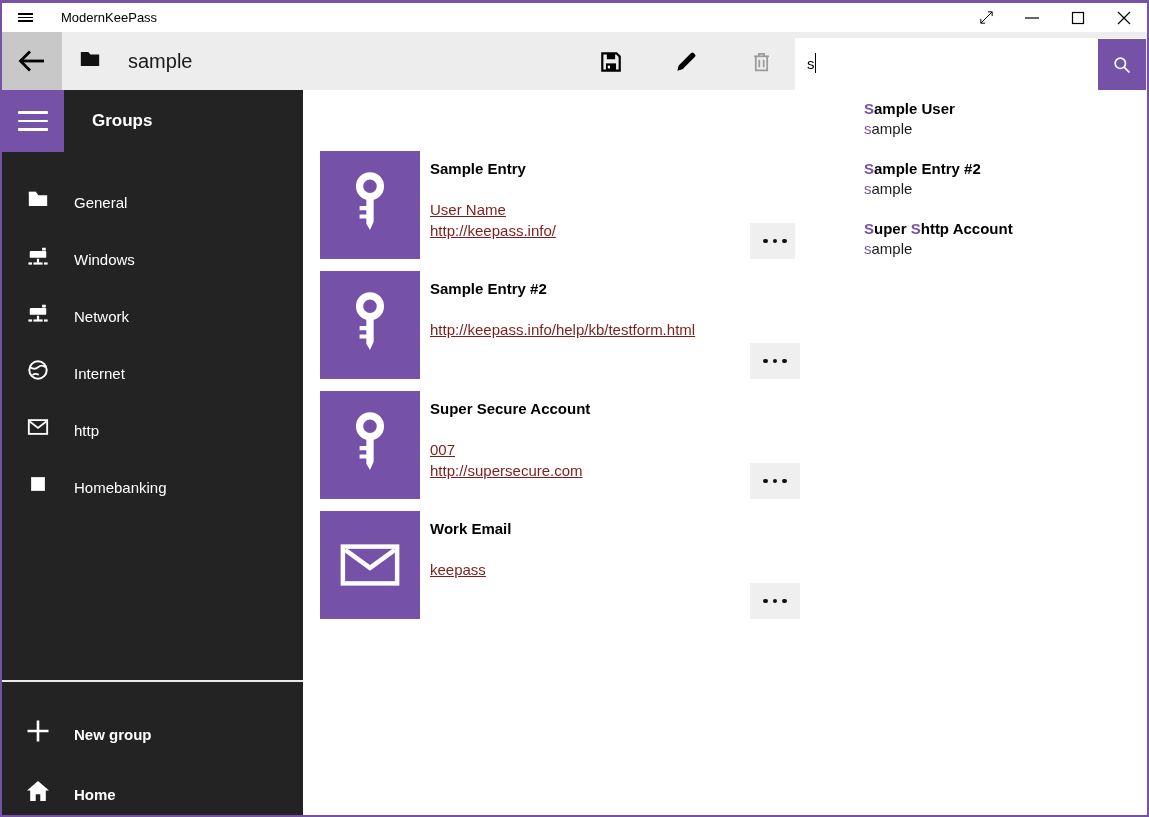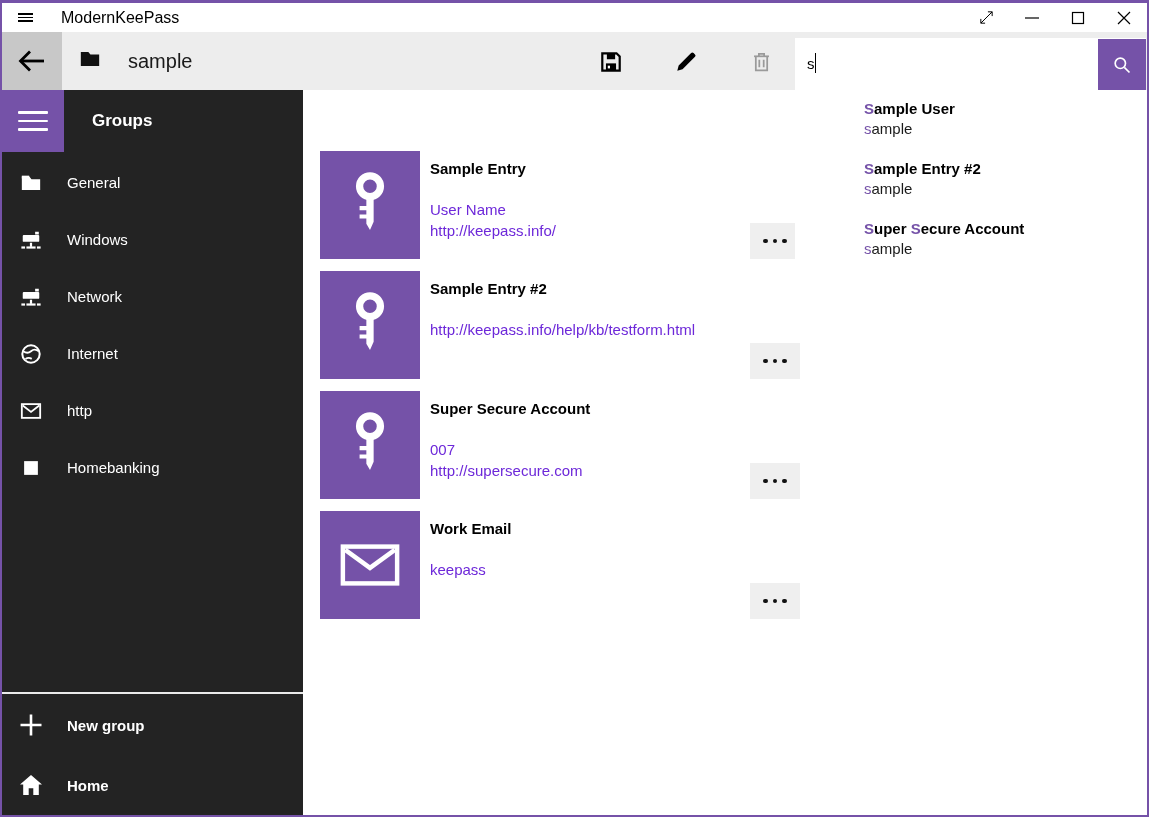--- a/index.html
+++ b/index.html
@@ -9,21 +9,21 @@
   .window {
     position:relative; width:1149px; height:817px;
     border:2px solid var(--accent,#7552a8); border-top-width:3px;
     background:#fff; overflow:hidden;
   }
 
   
   .titlebar { position:absolute; left:0; right:0; top:0; height:29px; background:#fff; display:flex; align-items:center; }
   .tb-hamburger { width:46px; height:29px; border:none; background:transparent; display:flex; align-items:center; justify-content:center; cursor:pointer; }
   .tb-hamburger .bar { display:block; width:15px; height:1.6px; background:#000; margin:2px 0; }
-  .tb-title { font-size:16px; color:#000; margin-left:13px; }
+  .tb-title { font-size:13px; color:#000; margin-left:13px; }
   .tb-controls { margin-left:auto; display:flex; height:29px; }
   .tb-btn { width:46px; height:29px; border:none; background:transparent; display:flex; align-items:center; justify-content:center; cursor:pointer; }
   .tb-btn svg { display:block; }
 
   
   .appbar { position:absolute; left:0; right:0; top:29px; height:58px; background:#ededed; }
   .back-btn { position:absolute; left:0; top:0; width:60px; height:58px; border:none; background:#c8c8c8; display:flex; align-items:center; justify-content:center; cursor:pointer; }
   .db-icon { position:absolute; left:78px; top:50%; transform:translateY(-50%); }
   .appbar-title { position:absolute; left:126px; top:50%; transform:translateY(-50%); font-size:20px; color:#1a1a1a; }
   .appbar-actions { position:absolute; left:585px; top:4px; height:52px; display:flex; gap:27px; }
@@ -34,36 +34,36 @@
   .search-value { flex:1; font-size:15px; line-height:52px; padding-left:12px; color:#000; white-space:pre; }
   .caret { display:inline-block; width:1.5px; height:20px; background:#000; vertical-align:-4px; }
   .search-btn { width:48px; height:51px; margin-top:1px; border:none; background:var(--accent,#7552a8); display:flex; align-items:center; justify-content:center; cursor:pointer; }
 
   
   .sidebar { position:absolute; left:0; top:87px; width:301px; bottom:0; background:var(--sidebar-bg,#232323); color:#fff; }
   .nav-hamburger { position:absolute; left:0; top:0; width:62px; height:62px; border:none; background:var(--accent,#7552a8); display:flex; flex-direction:column; align-items:center; justify-content:center; cursor:pointer; }
   .nav-hamburger .bar { width:30px; height:2.5px; background:#fff; margin:3px 0; border-radius:1px; }
   .sb-heading { position:absolute; left:90px; top:0; height:62px; line-height:62px; font-size:17px; font-weight:bold; color:#fff; }
   .sb-groups { position:absolute; left:0; right:0; top:64px; }
-  .sb-item { display:flex; align-items:center; height:57px; padding-left:17px; cursor:pointer; }
+  .sb-item { display:flex; align-items:flex-end; height:57px; padding-left:24px; cursor:pointer; }
   .sb-item .ic { width:24px; height:24px; display:flex; align-items:center; justify-content:center; flex:0 0 24px; }
   .sb-item .lbl { margin-left:24px; font-size:15px; color:#fff; }
-  .sb-footer { position:absolute; left:0; right:0; bottom:0;margin-top:47px; }
+  .sb-footer { position:absolute; left:0; right:0; bottom:12px;margin-top:47px; }
   .sb-divider { height:2px; background:#eaeaea; margin-bottom:1px; }
   .sb-footer .sb-item { height:60px; }
   .sb-footer .lbl { font-weight:bold; }
 
   
   .content { position:absolute; left:301px; top:87px; right:0; bottom:0; background:#fff; }
   .entry-list { position:absolute; left:17px; top:61px; display:flex; flex-direction:column; gap:12px; }
   .entry-row { position:relative; display:flex; width:483px; height:108px; cursor:pointer; }
   .tile { width:100px; height:108px; background:var(--accent,#7552a8); display:flex; align-items:center; justify-content:center; flex:0 0 100px; }
   .entry-text { padding:8px 0 0 10px; }
   .entry-title { font-size:15px; font-weight:bold; color:#000; line-height:20px; margin-bottom:21px; }
-  .entry-username, .entry-url { font-size:15px; line-height:20.5px; color:#6d28d9; }
+  .entry-username, .entry-url { font-size:15px; line-height:20.5px; color:#7f1d1d;text-decoration:underline; }
   .more-btn { position:absolute; left:430px; bottom:0; width:50px; height:36px; border:none; background:#efefef; display:flex; align-items:center; justify-content:center; cursor:pointer; }
   .dots { display:flex; gap:5px; }
   .dots i { width:4.5px; height:4.5px; border-radius:50%; background:#111; }
 
   
   .suggestions { position:absolute; left:793px; top:87px; width:352px; background:#fff; padding:9px 0 10px 69px; z-index:6; }
   .sug-item { height:60px; cursor:pointer; }
   .sug-title { font-size:15px; font-weight:bold; line-height:20px; color:#000; }
   .sug-sub { font-size:15px; line-height:20px; color:#1b1b1b; }
   .hl { color:var(--accent,#7552a8); }
@@ -343,18 +343,18 @@
   <div class="suggestions">
     <div class="sug-item">
       <div class="sug-title"><span class="hl">S</span><span>ample User</span></div>
       <div class="sug-sub"><span class="hl">s</span><span>ample</span></div>
     </div>
     <div class="sug-item">
       <div class="sug-title"><span class="hl">S</span><span>ample Entry #2</span></div>
       <div class="sug-sub"><span class="hl">s</span><span>ample</span></div>
     </div>
     <div class="sug-item">
-      <div class="sug-title"><span class="hl">S</span><span>uper </span><span class="hl">S</span><span>ecure Account</span></div>
+      <div class="sug-title"><span class="hl">S</span><span>uper </span><span class="hl">S</span><span>http Account</span></div>
       <div class="sug-sub"><span class="hl">s</span><span>ample</span></div>
     </div>
   </div>
 
 </div>
 
 </body></html>

